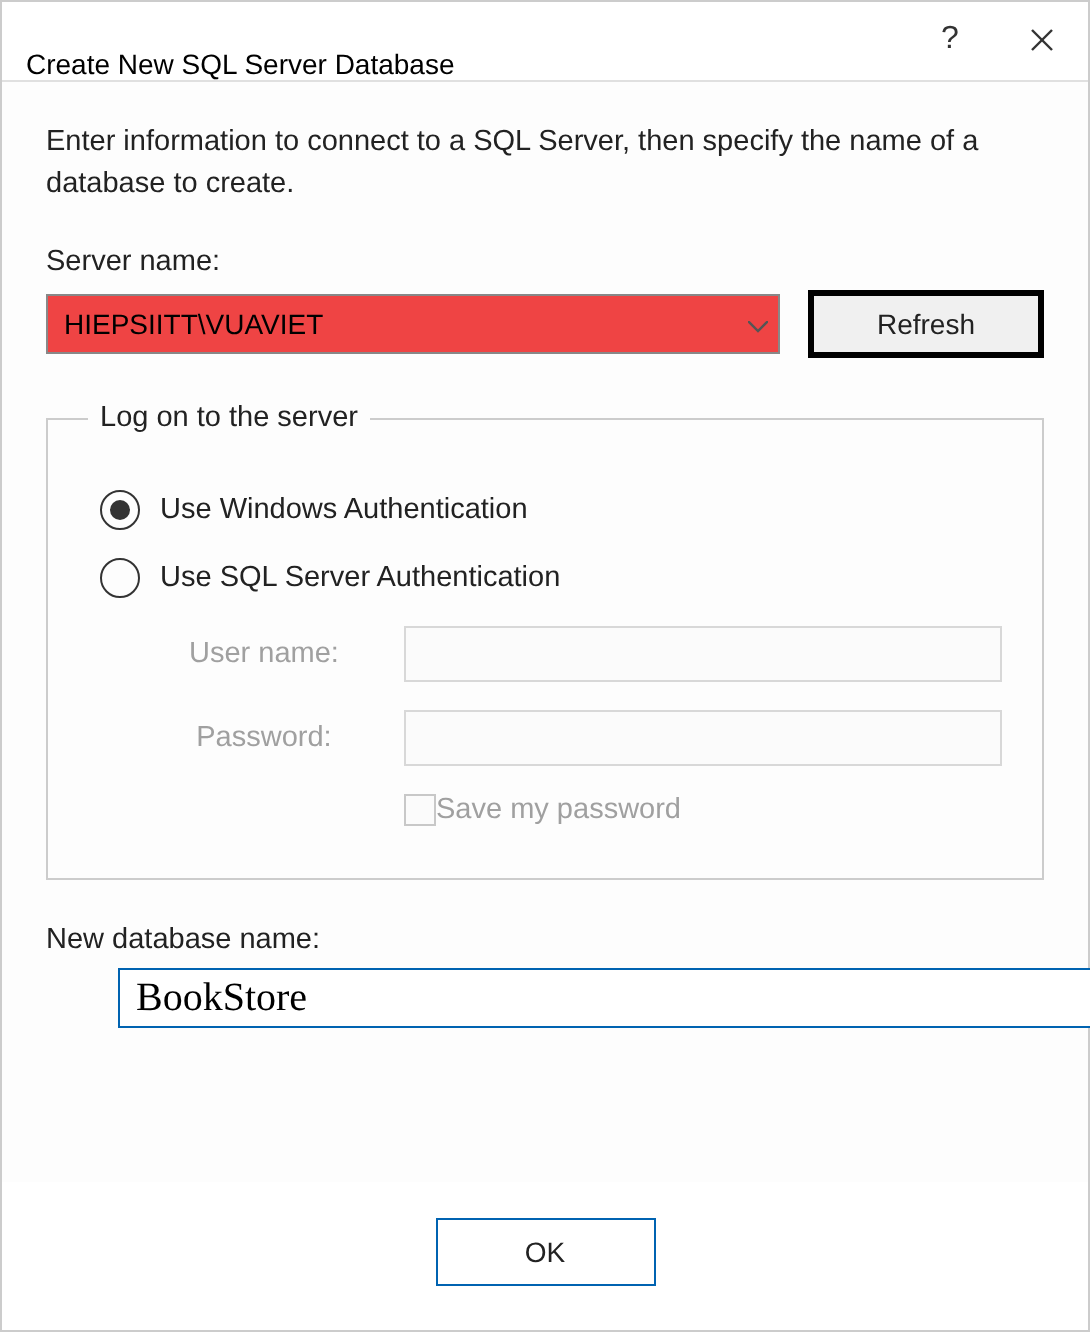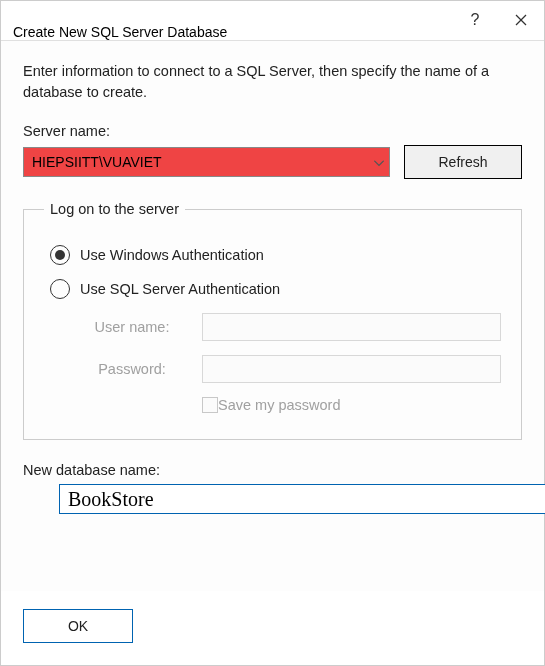--- a/index.html
+++ b/index.html
@@ -68,21 +68,21 @@
     }
     .combo .chev {
       position: absolute; right: 6px; top: 50%; transform: translateY(-50%);
       pointer-events: none;
       color: #444;
     }
     .btn {
       height: 34px;
       min-width: 110px;
       padding: 0 18px;
-      border: 1px solid #000000;
+      border: 3px solid #000000;
       background: #f0f0f0;
       font-family: inherit; font-size: 14px;
       color: #222;
       cursor: default;
     }
     .btn.refresh { height: 34px; min-width: 118px; }
     .btn.primary { border: 1.5px solid #0063b1; background: #fff; }
     fieldset.group {
       border: 1px solid #ccc;
       padding: 18px 20px 26px 20px;
@@ -141,21 +141,21 @@
       border: 1px solid #c8c8c8;
       background: #fbfbfb;
     }
     .dbname input {
       width: 100%; height: 30px;
       padding: 0 8px;
       border: 1.5px solid #0063b1;
       font-family: Liberation Serif, serif; font-size: 20px; margin-left: 36px;
     }
     .footer {
-      display: flex; justify-content: flex-start; gap: 12px;
+      display: flex; justify-content: center; gap: 12px;
       padding: 18px 22px 22px 22px;
     }
   </style>
 </head>
 <body>
 
 <div class="dialog">
 
   <div class="titlebar">
     <span class="title">Create New SQL Server Database</span>

